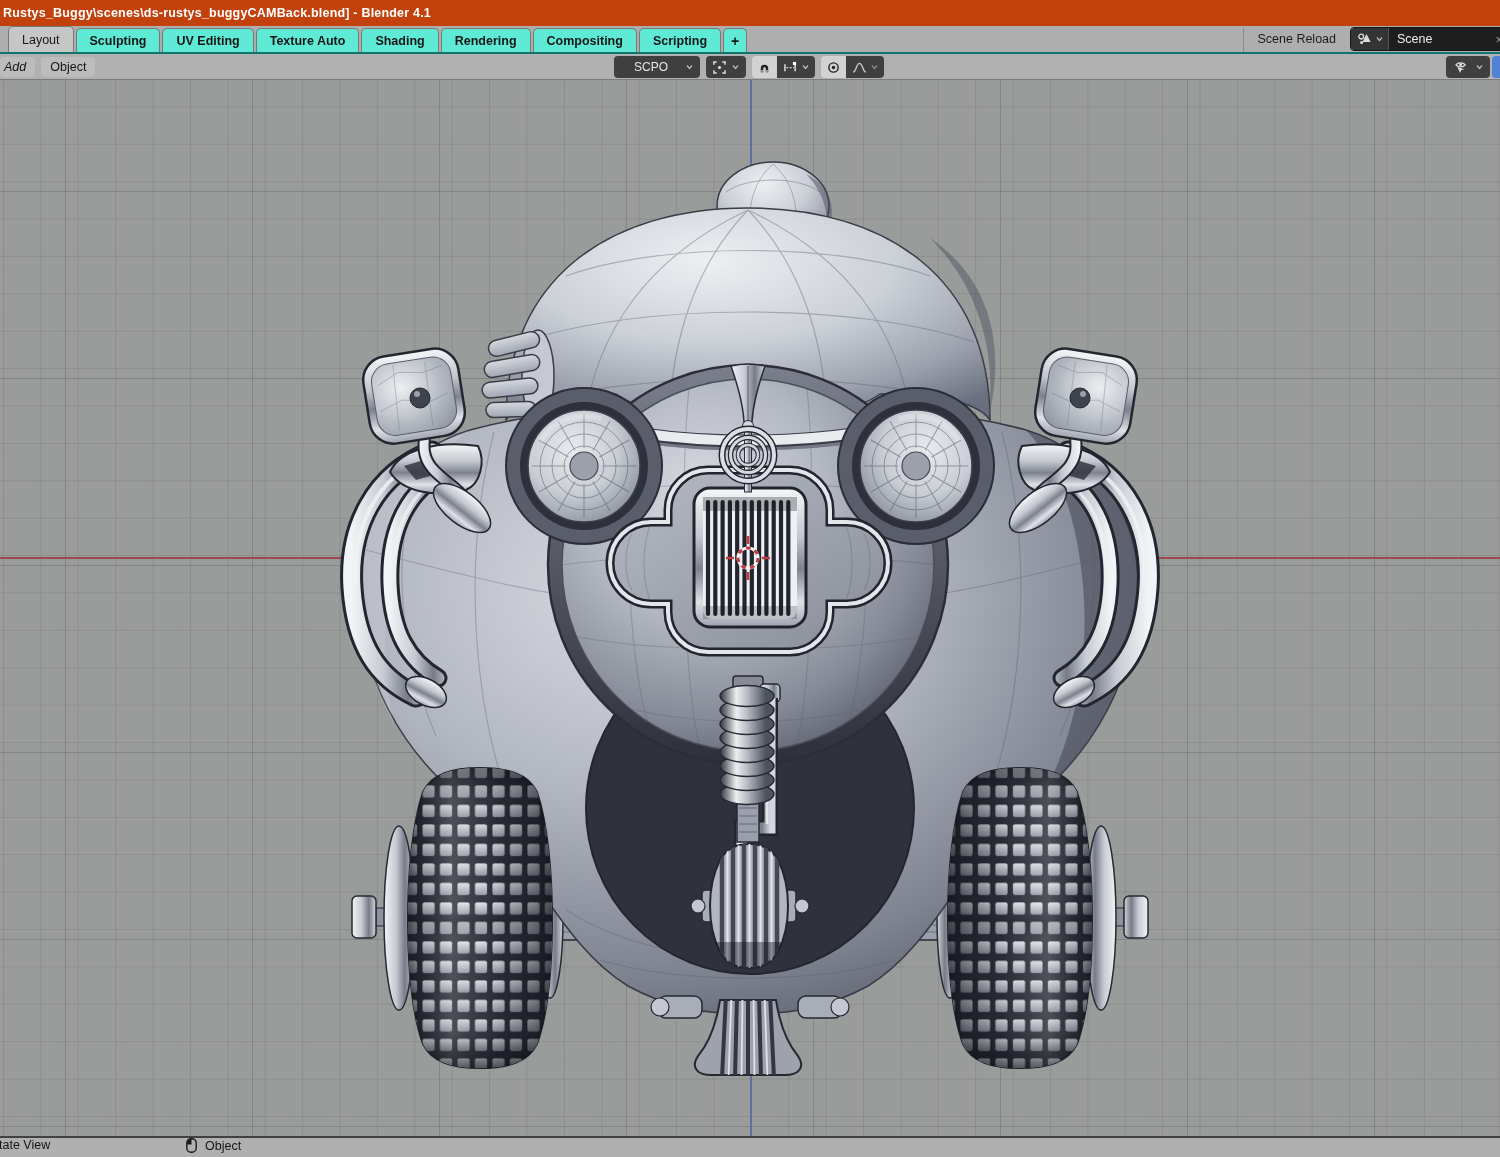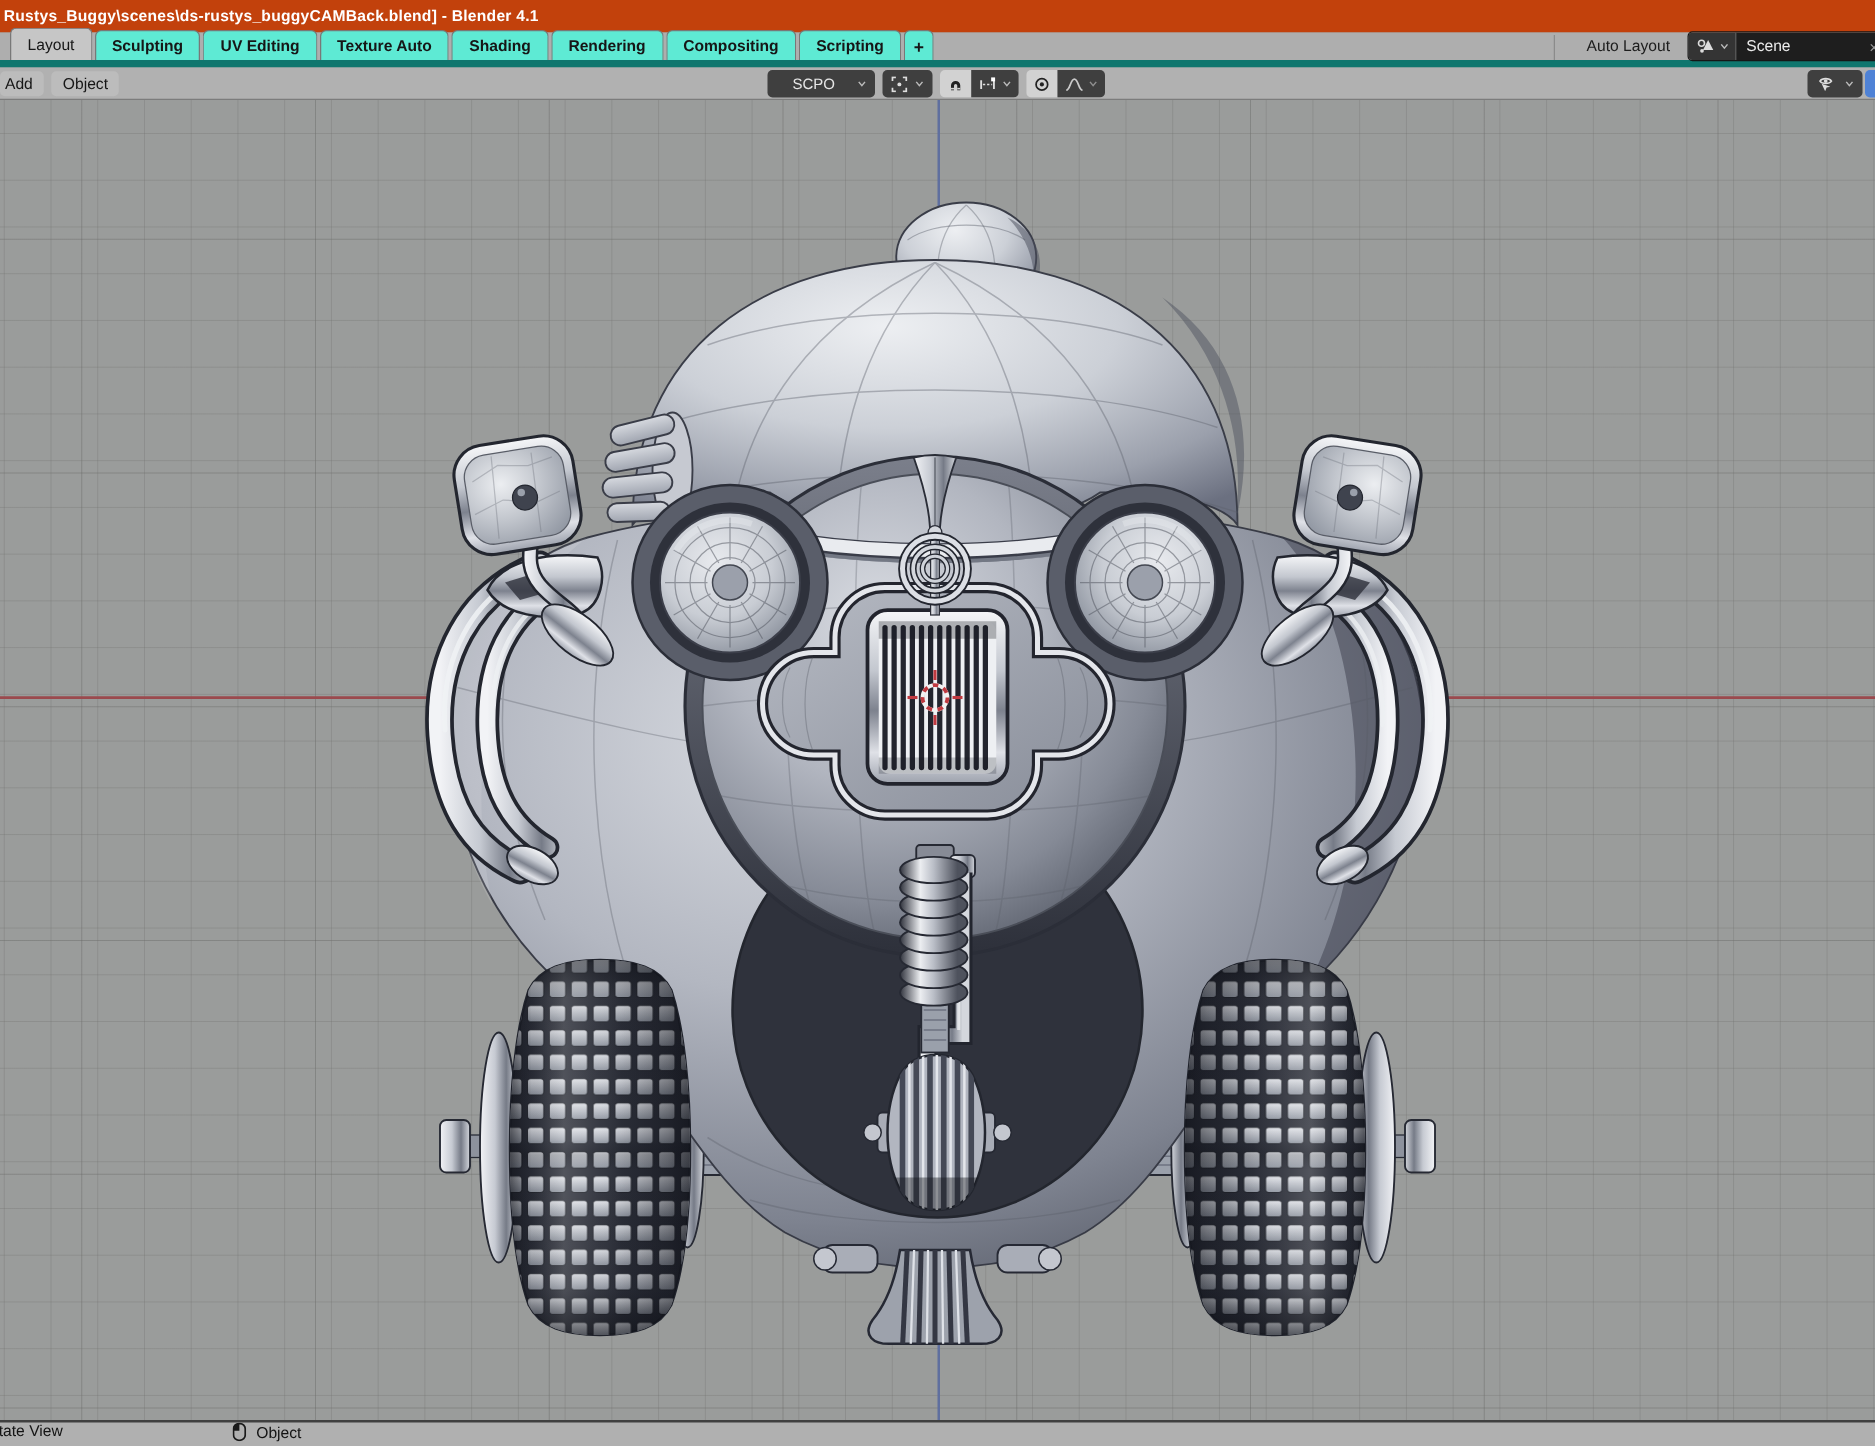--- a/index.html
+++ b/index.html
@@ -4,21 +4,21 @@
 <style>
   * { margin:0; padding:0; box-sizing:border-box; }
   html,body { width:1500px; height:1157px; overflow:hidden;
     font-family:"Liberation Sans", sans-serif; background:#9a9c9b; }
 
   
   .titlebar { height:26px; background:#c2410c; color:#fff; display:flex; align-items:center;
     padding-left:3px; font-size:12.5px; font-weight:700; letter-spacing:.2px; }
 
   
-  .tabbar { height:28px; background:#aeaeae; border-bottom:6px solid #0f766e;
+  .tabbar { height:28px; background:#aeaeae; border-bottom:2px solid #0f766e;
     display:flex; align-items:flex-end; position:relative; }
   .tab { height:24px; padding:0 13px; margin-right:2px; background:#5eead4;
     border:1px solid #787878; border-bottom:none; border-radius:5px 5px 0 0;
     font-size:12.5px; color:#161616; display:flex; align-items:center; white-space:nowrap;font-weight:bold; }
   .tab:first-child { margin-left:8px; }
   .tab.active { background:#c6c6c6; height:26px; font-weight:400; }
   .tab-plus { width:24px; justify-content:center; padding:0; font-size:14px; }
   .region-divider { position:absolute; left:1243px; top:2px; bottom:0; width:1px; background:#8b8b8b; }
   .tabbar-right { position:absolute; right:0; top:0; height:100%;
     display:flex; align-items:center; gap:14px; }
@@ -29,21 +29,21 @@
     justify-content:center; gap:3px; border-right:1px solid #555; }
   .scene-field { background:#1e1e1e; color:#ececec; font-size:12.5px; flex:1;
     display:flex; align-items:center; padding:0 8px; position:relative; }
   .scene-x { position:absolute; right:4px; color:#9a9a9a; font-size:13px; }
 
   
   .toolbar { height:26px; background:#b1b1b1; border-bottom:1px solid #7c7c7c;
     display:flex; align-items:center; position:relative; }
   .menu-btn { font-size:12.5px; color:#161616; padding:3px 9px; border-radius:4px;
     background:#bcbcbc; margin-right:6px; }
-  .menu-btn:first-child { margin-left:0; padding-left:4px; }
+  .menu-btn:first-child { margin-left:0; padding-left:4px;font-style:italic; }
   .tool-center { position:absolute; left:614px; top:2px; display:flex; gap:6px; align-items:center; }
   .dd-dark { background:#3f3f3f; color:#e6e6e6; height:22px; border-radius:4px;
     display:flex; align-items:center; font-size:12px; padding:0 7px; gap:6px; }
   .dd-dark .lbl { font-weight:400; }
   .seg-group { display:flex; height:22px; border-radius:4px; overflow:hidden; }
   .seg { display:flex; align-items:center; padding:0 6px; gap:4px; }
   .seg-light { background:#d2d2d2; }
   .seg-darkk { background:#3f3f3f; }
   .eye-widget { position:absolute; right:10px; top:2px; }
   .blue-sliver { position:absolute; right:-4px; top:2px; width:12px; height:22px;
@@ -81,21 +81,21 @@
   <div class="tab">Texture Auto</div>
   <div class="tab">Shading</div>
   <div class="tab">Rendering</div>
   <div class="tab">Compositing</div>
   <div class="tab">Scripting</div>
   <div class="tab tab-plus">+</div>
 
   <div class="region-divider"></div>
 
   <div class="tabbar-right">
-    <span class="auto-reload">Auto Layout</span>
+    <span class="auto-reload">Scene Reload</span>
     <div class="scene-widget">
       <div class="scene-icon-seg">
         <svg width="16" height="14" viewBox="0 0 16 14">
           <circle cx="4.2" cy="4.6" r="2.4" fill="none" stroke="#dcdcdc" stroke-width="1.3"></circle>
           <path d="M9.5 2 L13.6 10 L5.4 10 Z" fill="#dcdcdc"></path>
           <circle cx="4.6" cy="10.6" r="1.5" fill="#dcdcdc"></circle>
         </svg>
         <svg width="7" height="6" viewBox="0 0 7 6">
           <polyline points="1,1.5 3.5,4.5 6,1.5" fill="none" stroke="#bbb" stroke-width="1.2"></polyline>
         </svg>

